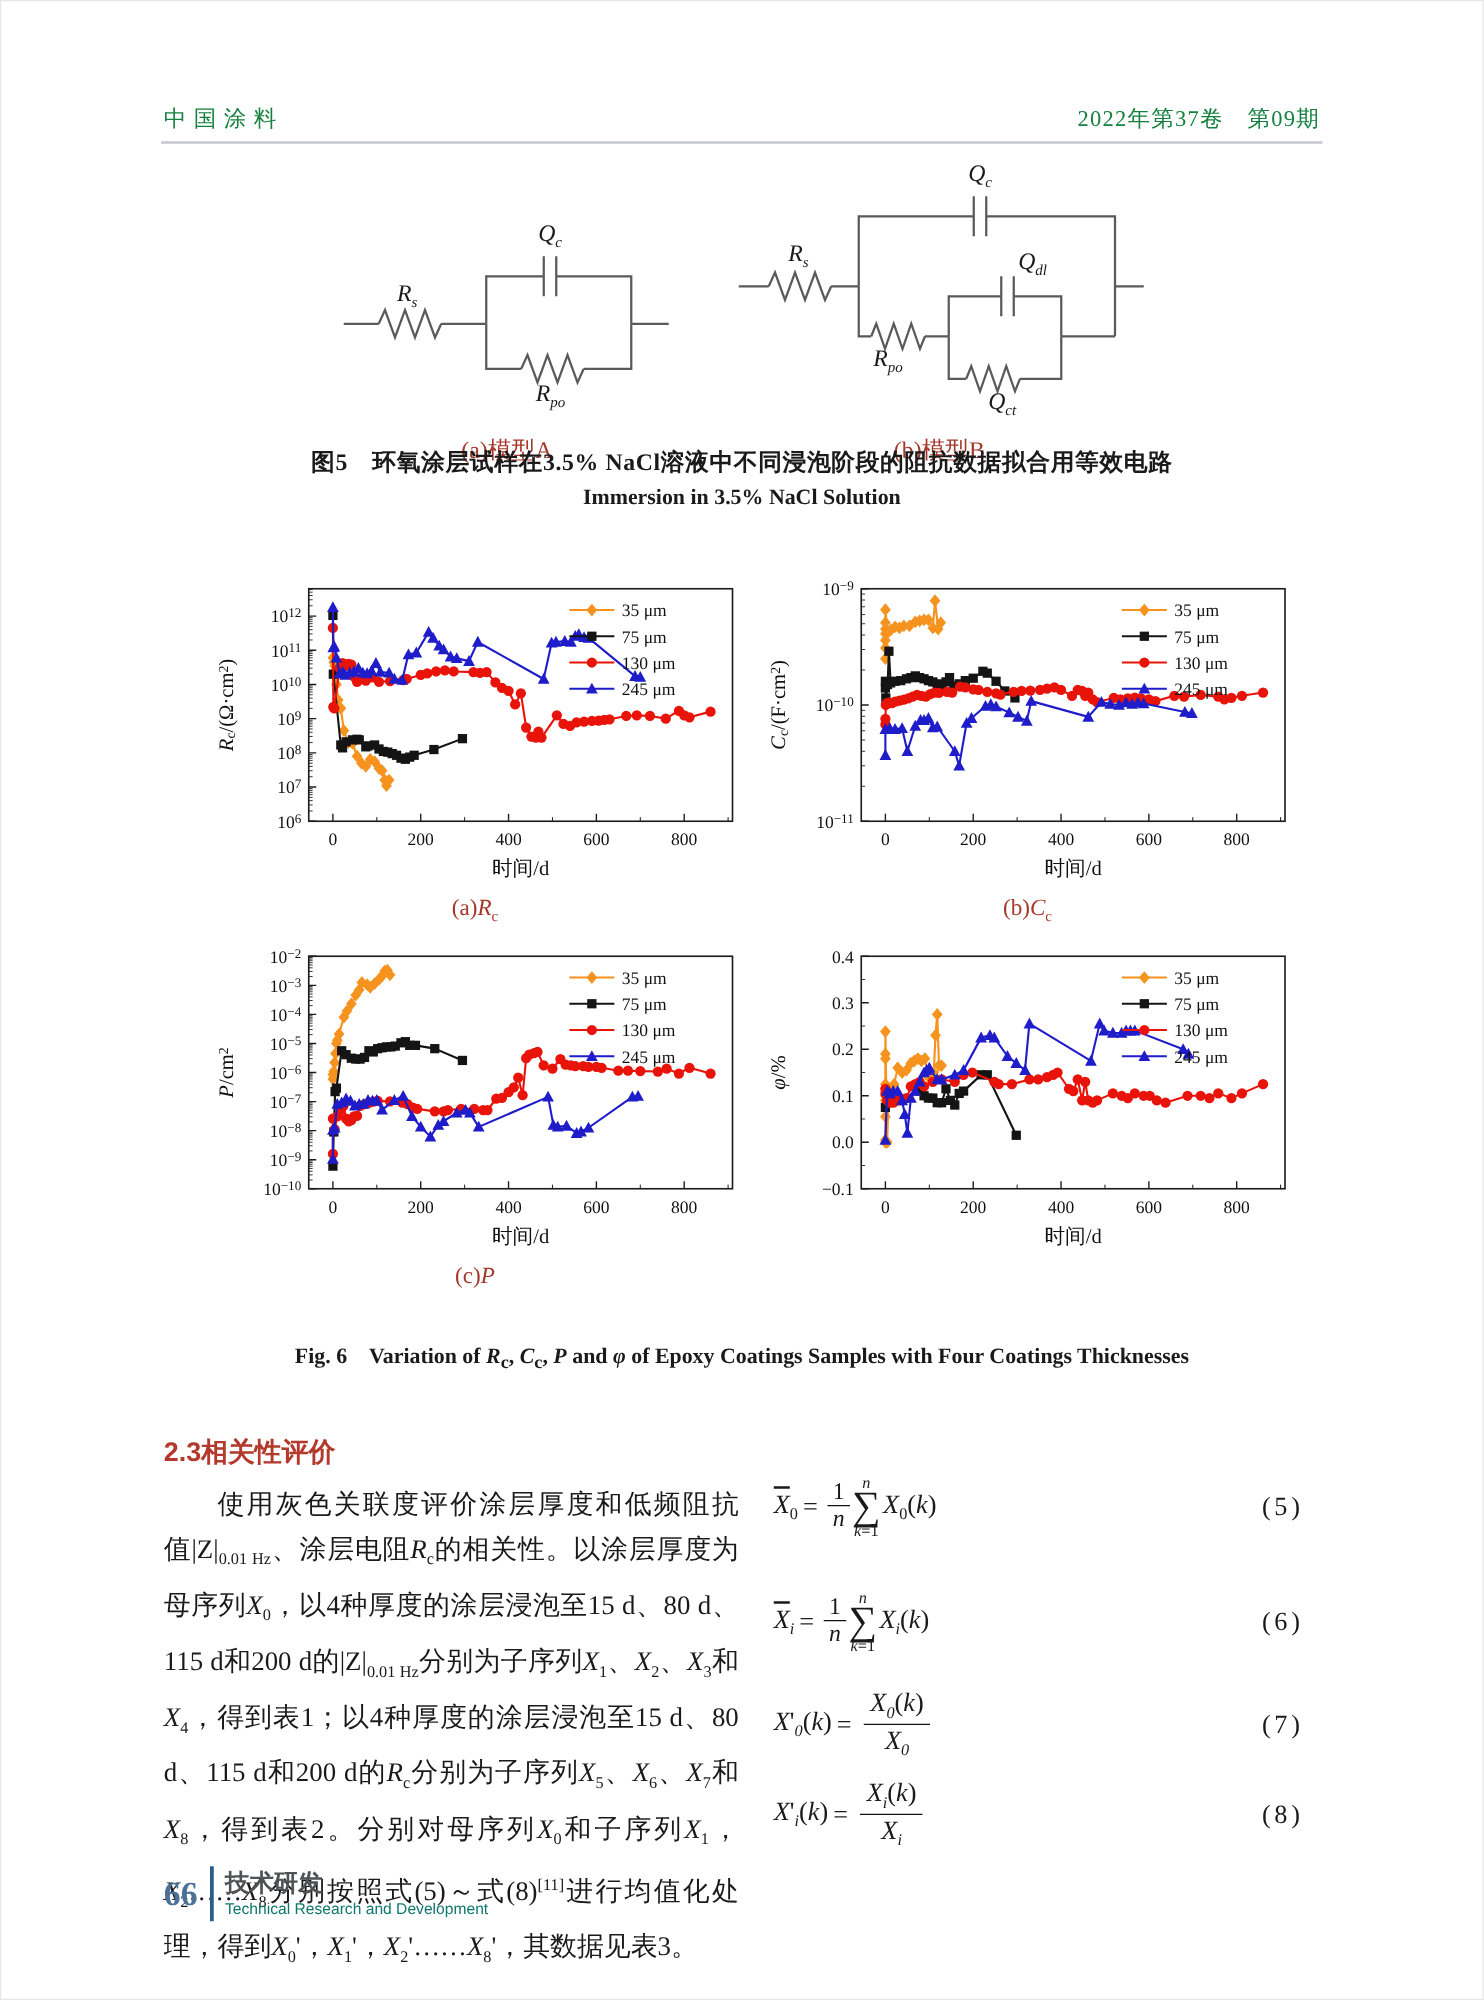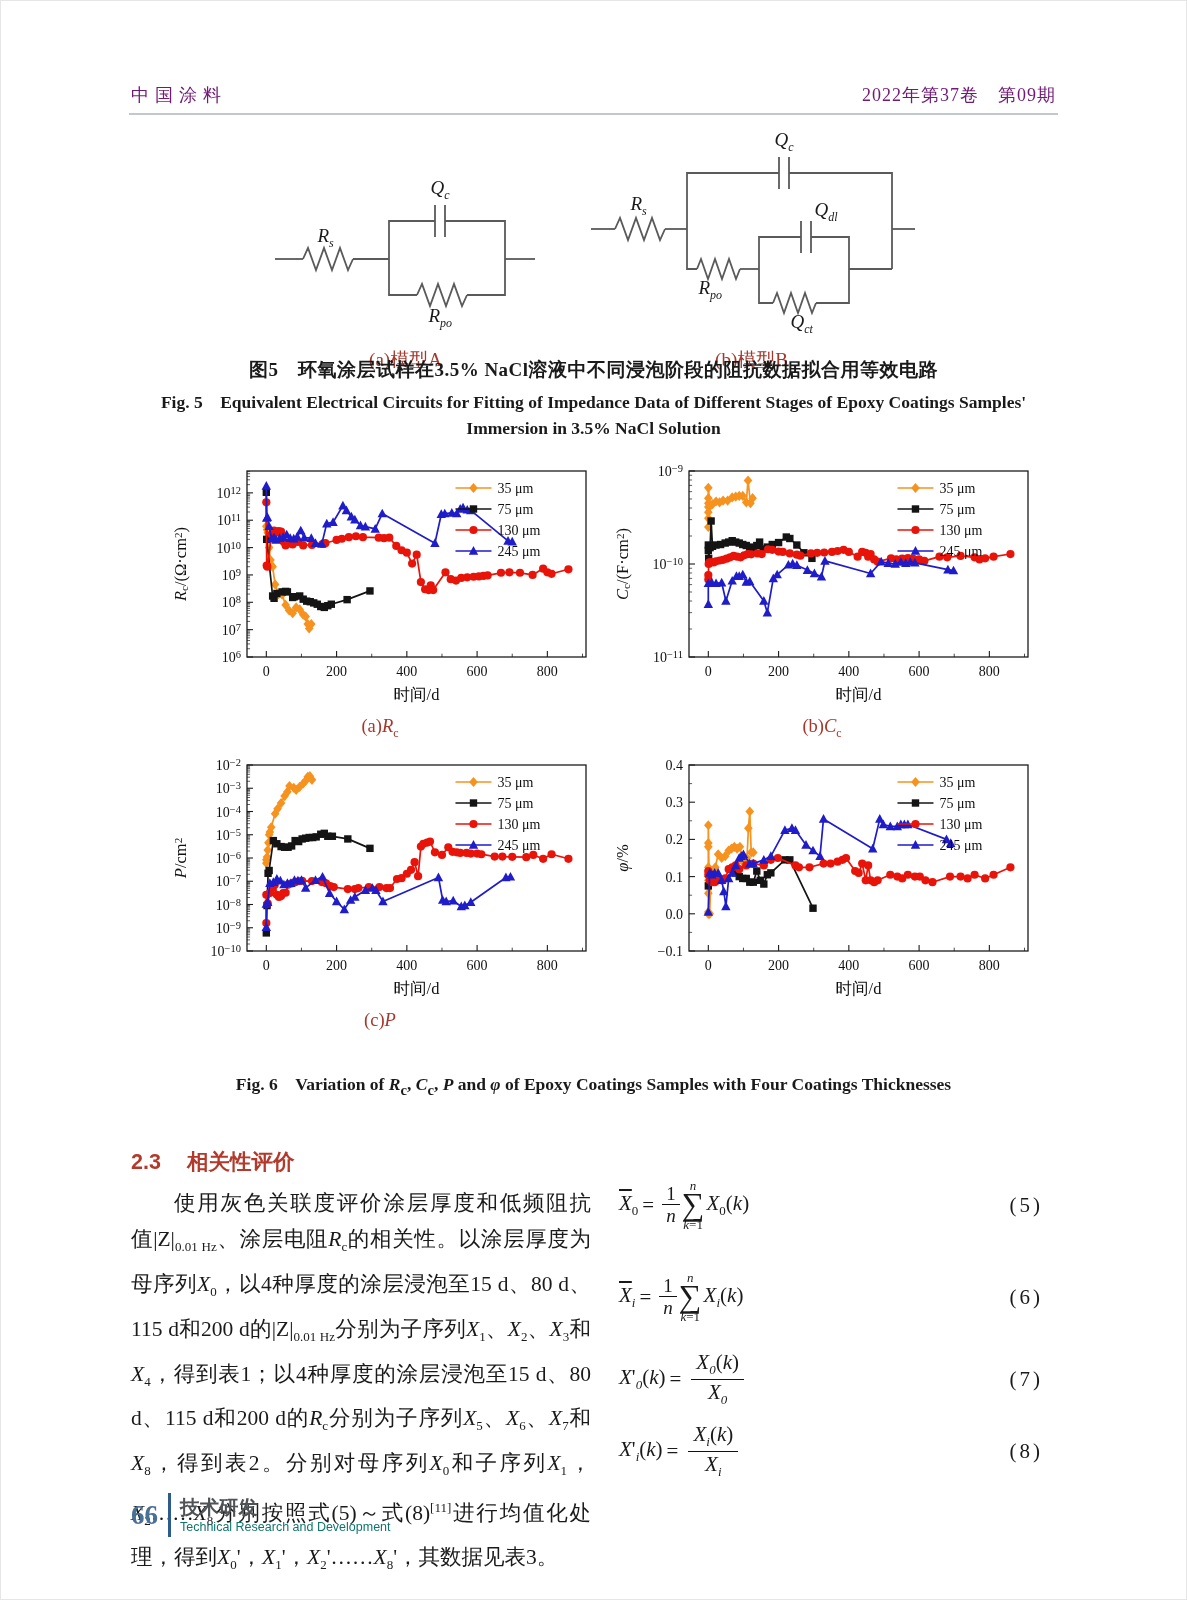--- a/index.html
+++ b/index.html
@@ -1,21 +1,21 @@
 <!DOCTYPE html>
 <html><head>
 <meta charset="utf-8">
 <style>
   html,body{margin:0;padding:0;background:#ffffff;}
   body{width:1187px;height:1600px;position:relative;overflow:hidden;
        font-family:"Liberation Serif","DejaVu Serif",serif;color:#1a1a1a;
        border:1px solid #e6e6e6;box-sizing:border-box;}
   
   .hdr{position:absolute;top:80px;left:128px;right:128px;height:32px;
-       border-bottom:2px solid #c2c8cd;color:#701a75;font-size:18px;}
+       border-bottom:2px solid #c2c8cd;color:#15803d;font-size:18px;}
   .hdr .jl{position:absolute;left:2px;bottom:6px;letter-spacing:6px;}
   .hdr .is{position:absolute;right:2px;bottom:6px;letter-spacing:1px;}
   
   .circuits{position:absolute;top:140px;left:0;width:100%;display:flex;justify-content:center;align-items:flex-end;gap:46px;}
   .cir{position:relative;}
   .cir svg{display:block;}
   .clab{position:absolute;font-size:19px;font-style:italic;white-space:nowrap;}
   .clab sub{font-size:12px;font-style:italic;}
   .ccap{text-align:center;color:#a5382c;font-size:19px;margin-top:10px;}
   
@@ -27,21 +27,21 @@
           grid-template-columns:442px 442px;grid-row-gap:14px;}
   .chart-cell{width:442px;}
   .chart-cap{text-align:center;color:#a5382c;font-size:18.5px;margin-top:1px;}
   .chart-cap sub{font-size:12px;}
   .tk{font-size:14px;fill:#111;font-family:"Liberation Serif",serif;}
   .axlab{font-size:16.5px;fill:#111;font-family:"Liberation Serif",serif;}
   
   .sec-head{position:absolute;top:1146px;left:130px;color:#b2392b;
             font-family:"Liberation Sans","DejaVu Sans",sans-serif;
             font-weight:bold;font-size:21.5px;}
-  .sec-head .num{margin-right:26px;}
+  .sec-head .num{}
   .para{position:absolute;top:1184px;left:130px;width:460px;font-size:21.5px;
         line-height:36.4px;text-align:justify;text-indent:2em;}
   .para sub{font-size:13px;} .para sup{font-size:13px;}
   i{font-style:italic;}
   
   .eqs{position:absolute;top:1158px;left:618px;width:428px;}
   .eq{display:flex;align-items:center;font-size:21px;}
   .eq-sum{height:92px;}
   .eq-frac{height:72px;}
   .eq sub{font-size:13px;}
@@ -122,21 +122,20 @@
     <span class="clab" style="left:188px;top:-12px;"><span>Q</span><sub>c</sub></span>
     <span class="clab" style="left:228px;top:58px;"><span>Q</span><sub>dl</sub></span>
     <span class="clab" style="left:112px;top:136px;"><span>R</span><sub>po</sub></span>
     <span class="clab" style="left:204px;top:170px;"><span>Q</span><sub>ct</sub></span>
     <div class="ccap">(b)模型B</div>
   </div>
 </div>
 
 <div class="figtitle" style="top:356px;">
   <div class="ft-zh">图5　环氧涂层试样在3.5% NaCl溶液中不同浸泡阶段的阻抗数据拟合用等效电路</div>
-  <div class="ft-en">Fig. 5　Equivalent Electrical Circuits for Fitting of Impedance Data of Different Stages of Epoxy Coatings Samples'</div>
   <div class="ft-en" style="margin-top:4px;">Immersion in 3.5% NaCl Solution</div>
 </div>
 
 <div class="charts">
   <div class="chart-cell">
     <div class="chart-plot"><svg viewBox="0 0 442 250" width="442" height="250">
           <rect x="88" y="10" width="339" height="186" fill="none" stroke="#1c1c1c" stroke-width="1.3"></rect>
           <line x1="107.32124352331607" y1="196" x2="107.32124352331607" y2="190" stroke="#1c1c1c" stroke-width="1.1"></line>
           <text x="107.32124352331607" y="215" text-anchor="middle" class="tk">0</text>
           <line x1="177.58031088082902" y1="196" x2="177.58031088082902" y2="190" stroke="#1c1c1c" stroke-width="1.1"></line>

